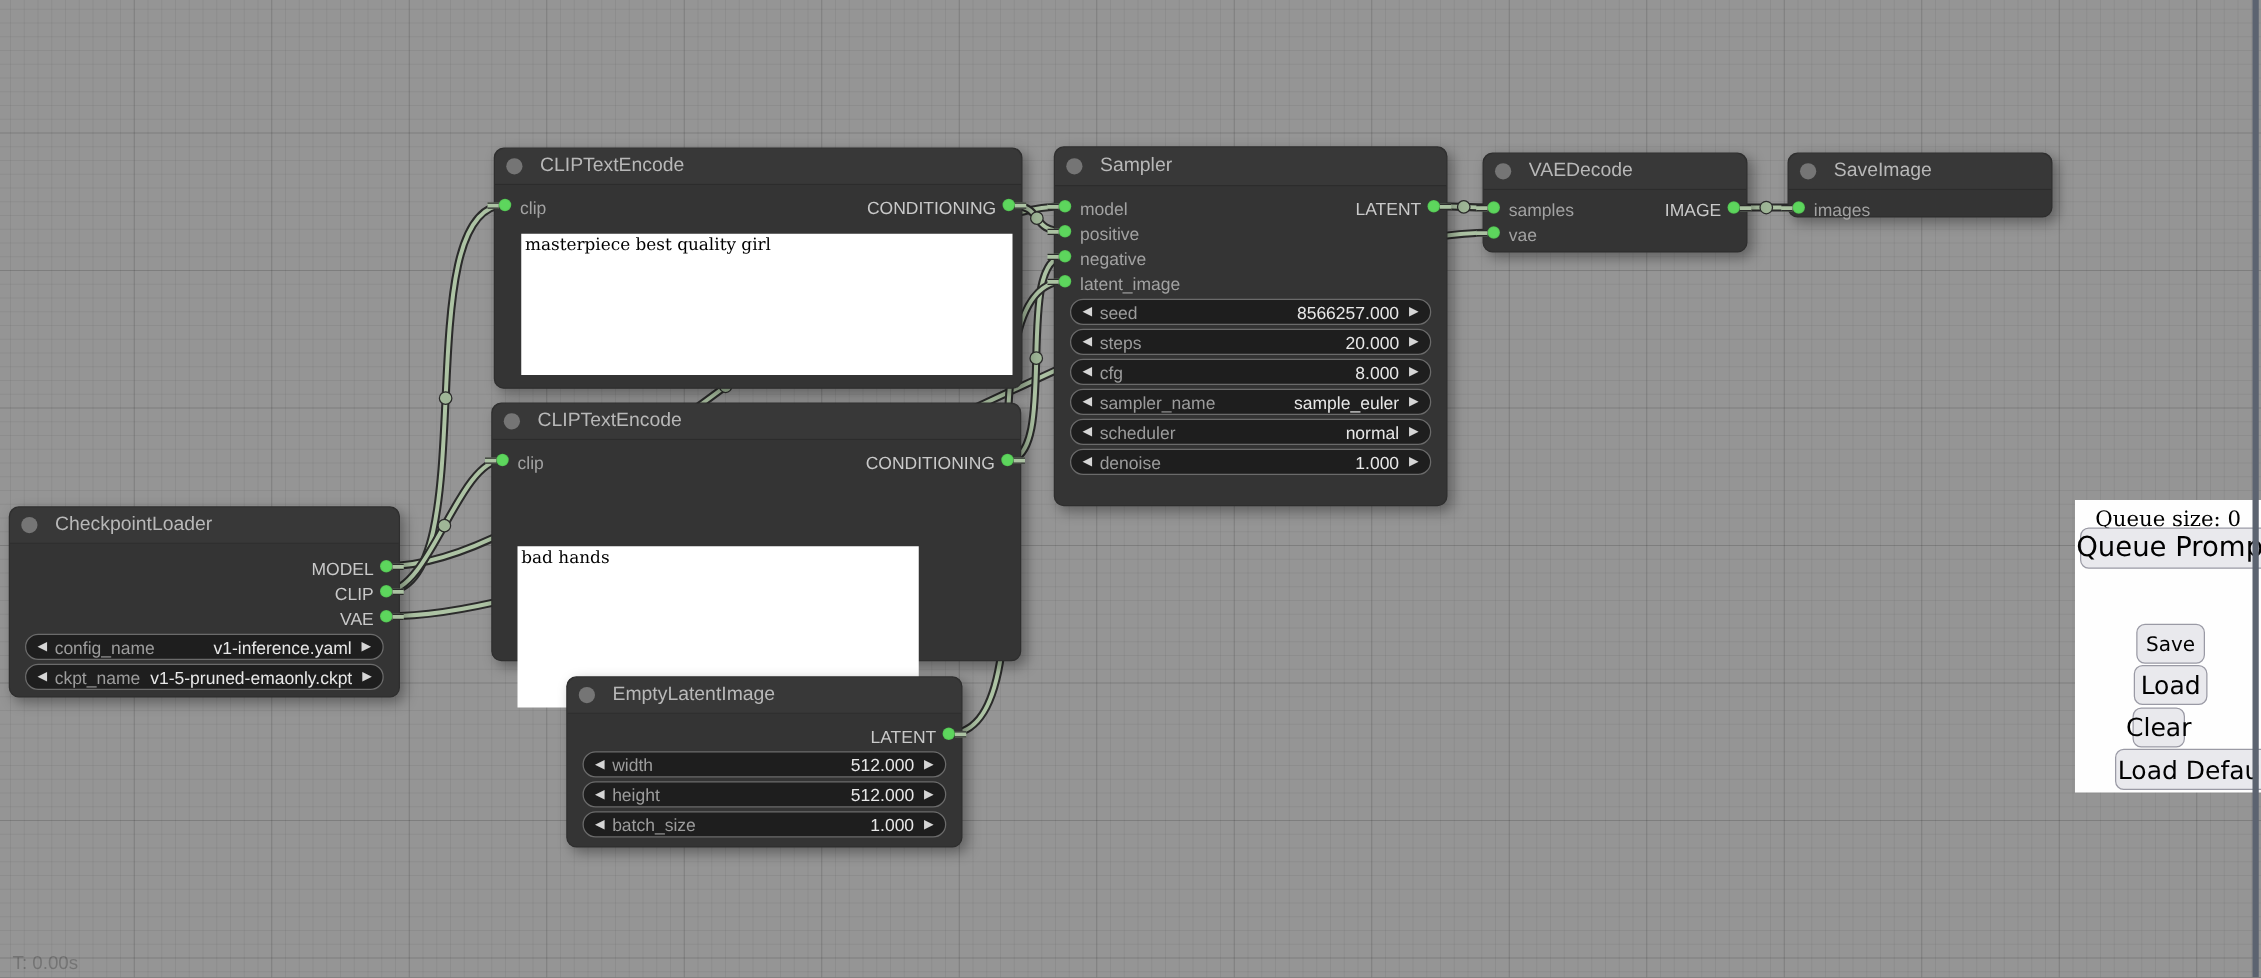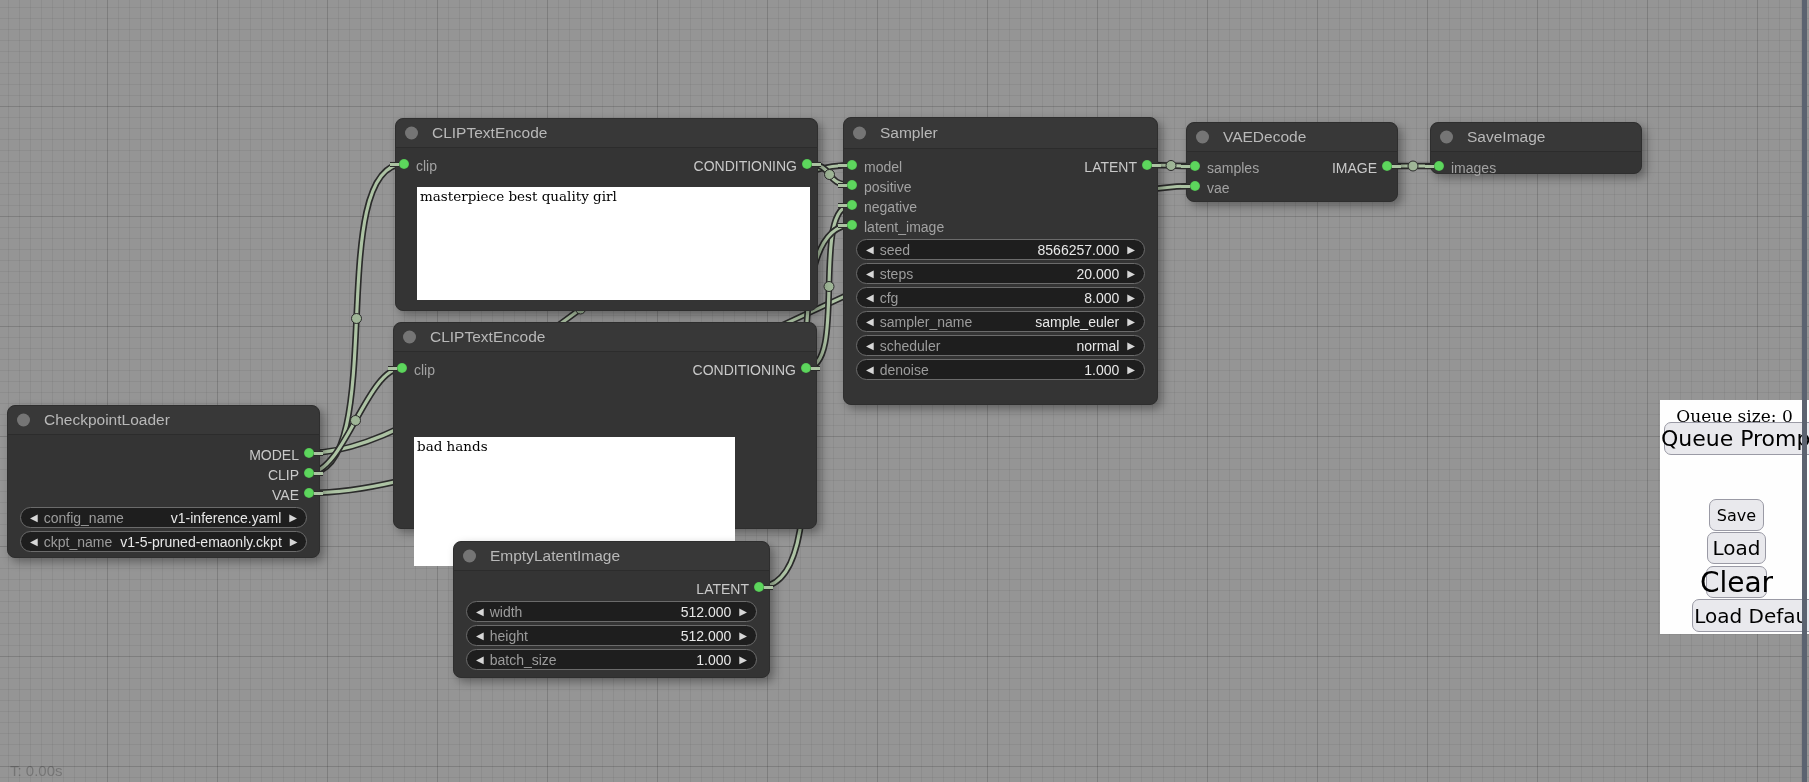--- a/index.html
+++ b/index.html
@@ -61,21 +61,21 @@
   #queue-size{font-family:"DejaVu Serif", serif;font-size:17px;color:#000;
     text-align:center;margin-top:6px;white-space:nowrap;}
   .btn{
     position:absolute;background:#e9e9ed;border:1px solid #9a9aa5;border-radius:7px;
     color:#000;font-family:"DejaVu Sans", sans-serif;text-align:center;cursor:pointer;
     display:flex;align-items:center;justify-content:center;box-sizing:border-box;white-space:nowrap;
   }
   #btn-queue{left:4px;top:22px;width:152px;height:33px;font-size:22px;}
   #btn-save{left:49px;top:99px;width:55px;height:32px;font-size:16px;}
   #btn-load{left:47px;top:132px;width:59px;height:32px;font-size:20px;}
-  #btn-clear{left:46px;top:166px;width:61px;height:32px;font-size:28px;}
+  #btn-clear{left:46px;top:166px;width:42px;height:32px;font-size:20px;}
   #btn-loaddef{left:18px;top:199px;width:132px;height:33px;font-size:20px;margin-left:14px;}
   #scrollbar{position:absolute;right:2px;top:0;width:5px;height:782px;background:#5c6370;z-index:4;}
   #perf{position:absolute;left:10px;top:762px;font-size:15px;color:rgba(0,0,0,.22);z-index:0;}
 </style>
 </head>
 <body>
 
 <div id="canvas">
 
   <div id="perf">T: 0.00s</div>

